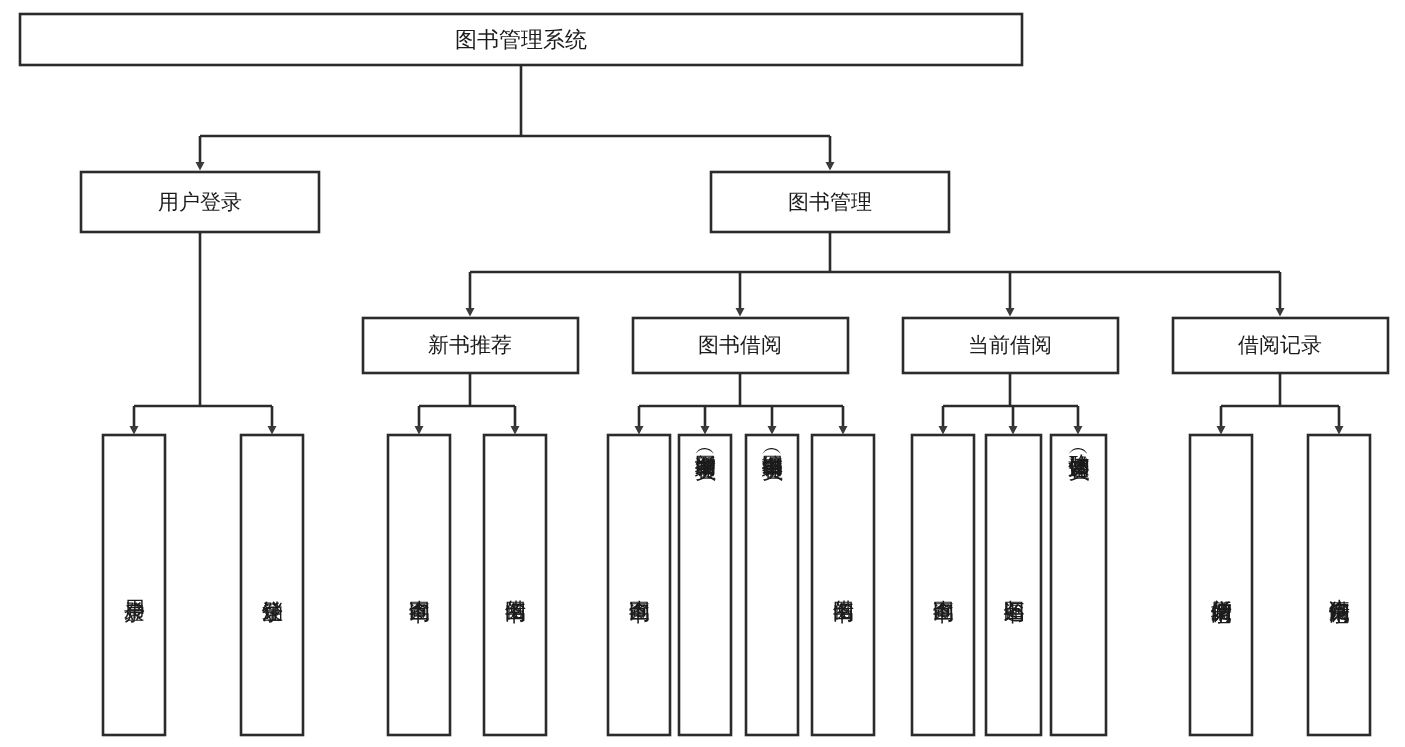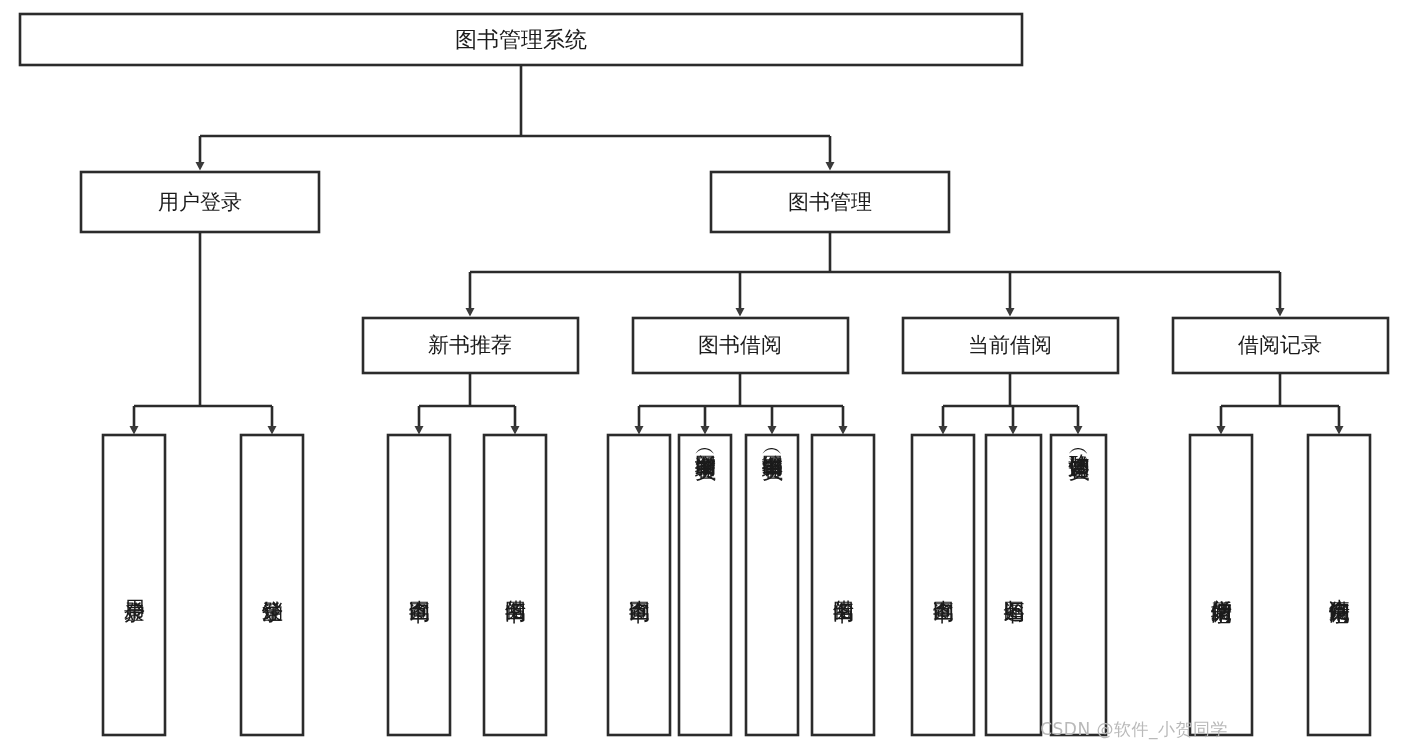--- a/index.html
+++ b/index.html
@@ -235,14 +235,13 @@
   <div class="leaf-label-wrap" style="left:1051px; top:437px; width:55px; height:296px; align-items:flex-start;">
     <span class="leaf-label">确认归还（管理员）</span>
   </div>
   <div class="leaf-label-wrap" style="left:1190px; top:435px; width:62px; height:300px;">
     <span class="leaf-label">新增借阅记录</span>
   </div>
   <div class="leaf-label-wrap" style="left:1308px; top:435px; width:62px; height:300px;">
     <span class="leaf-label">查询借阅记录</span>
   </div>
 
-  <div class="watermark">CSDN @软件_小贺同学</div>
 </div>
 
 </body></html>

